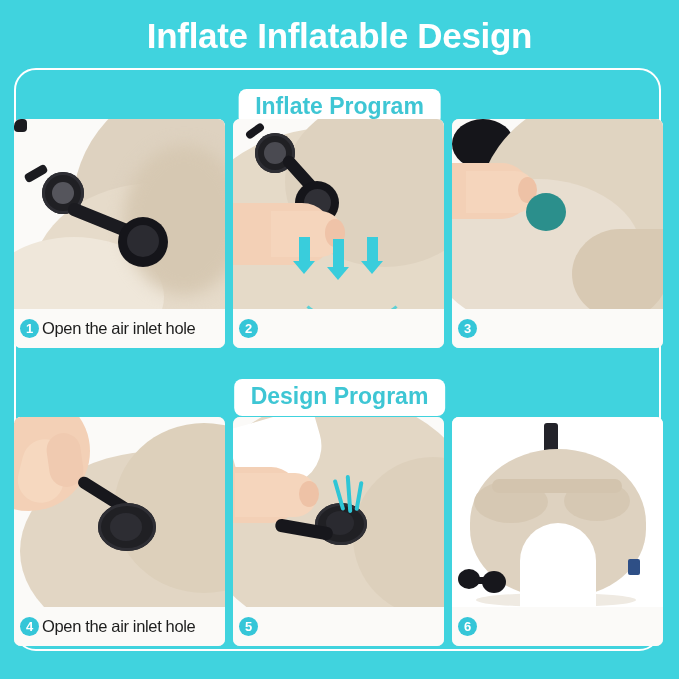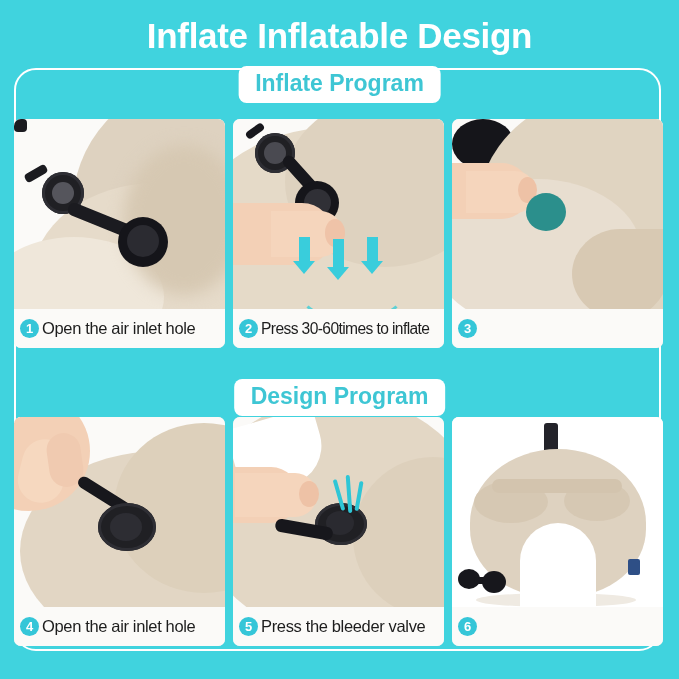--- a/index.html
+++ b/index.html
@@ -49,21 +49,21 @@
     transform: translateX(-50%);
     background: #ffffff;
     color: #3ec6d4;
     font-size: 23px;
     font-weight: bold;
     border-radius: 8px;
     padding: 5px 17px 7px 17px;
     white-space: nowrap;
     line-height: 25px;
   }
-  .pill-inflate { top: 66px; }
+  .pill-inflate { top: 89px; }
   .pill-deflate { top: 379px; }
 
   
   .row {
     position: absolute;
     left: 14px;
     width: 651px;
     height: 229px;
     display: flex;
     gap: 8px;
@@ -329,21 +329,20 @@
       <div class="skin p2-hand"></div>
       <div class="skin p2-finger"></div>
       <div class="skin p2-nail"></div>
       <div class="p2-arc"></div>
       <div class="dn-arrow" style="left:66px; top:118px; height:26px;"></div>
       <div class="dn-arrow" style="left:100px; top:120px; height:30px;"></div>
       <div class="dn-arrow" style="left:134px; top:118px; height:26px;"></div>
     </div>
     <div class="caption">
       <span class="badge">2</span>
-      <span class="caption-text">Press 30-60times to inflate</span>
     </div>
   </div>
 
   <div class="panel cap-tight">
     <div class="photo">
       <div class="pillow p3-body"></div>
       <div class="pillow p3-body2"></div>
       <div class="pillow p3-crease"></div>
       <div class="skin p3-hand"></div>
       <div class="skin p3-finger"></div>
@@ -392,21 +391,20 @@
       <div class="valve-black p5-inner"></div>
       <div class="p5-bar valve-bar"></div>
       <div class="p5-vl"></div>
       <div class="p5-vl2"></div>
       <div class="air" style="left:104px; top:62px; height:32px; transform:rotate(-16deg);"></div>
       <div class="air" style="left:114px; top:58px; height:38px; transform:rotate(-4deg);"></div>
       <div class="air" style="left:124px; top:64px; height:30px; transform:rotate(10deg);"></div>
     </div>
     <div class="caption">
       <span class="badge">5</span>
-      <span class="caption-text">Press the bleeder valve</span>
     </div>
   </div>
 
   <div class="panel">
     <div class="photo">
       <div class="p6-bg"></div>
       <div class="p6-shadow"></div>
       <div class="p6-loop"></div>
       <div class="p6-u-outer"></div>
       <div class="p6-lobeL"></div>

